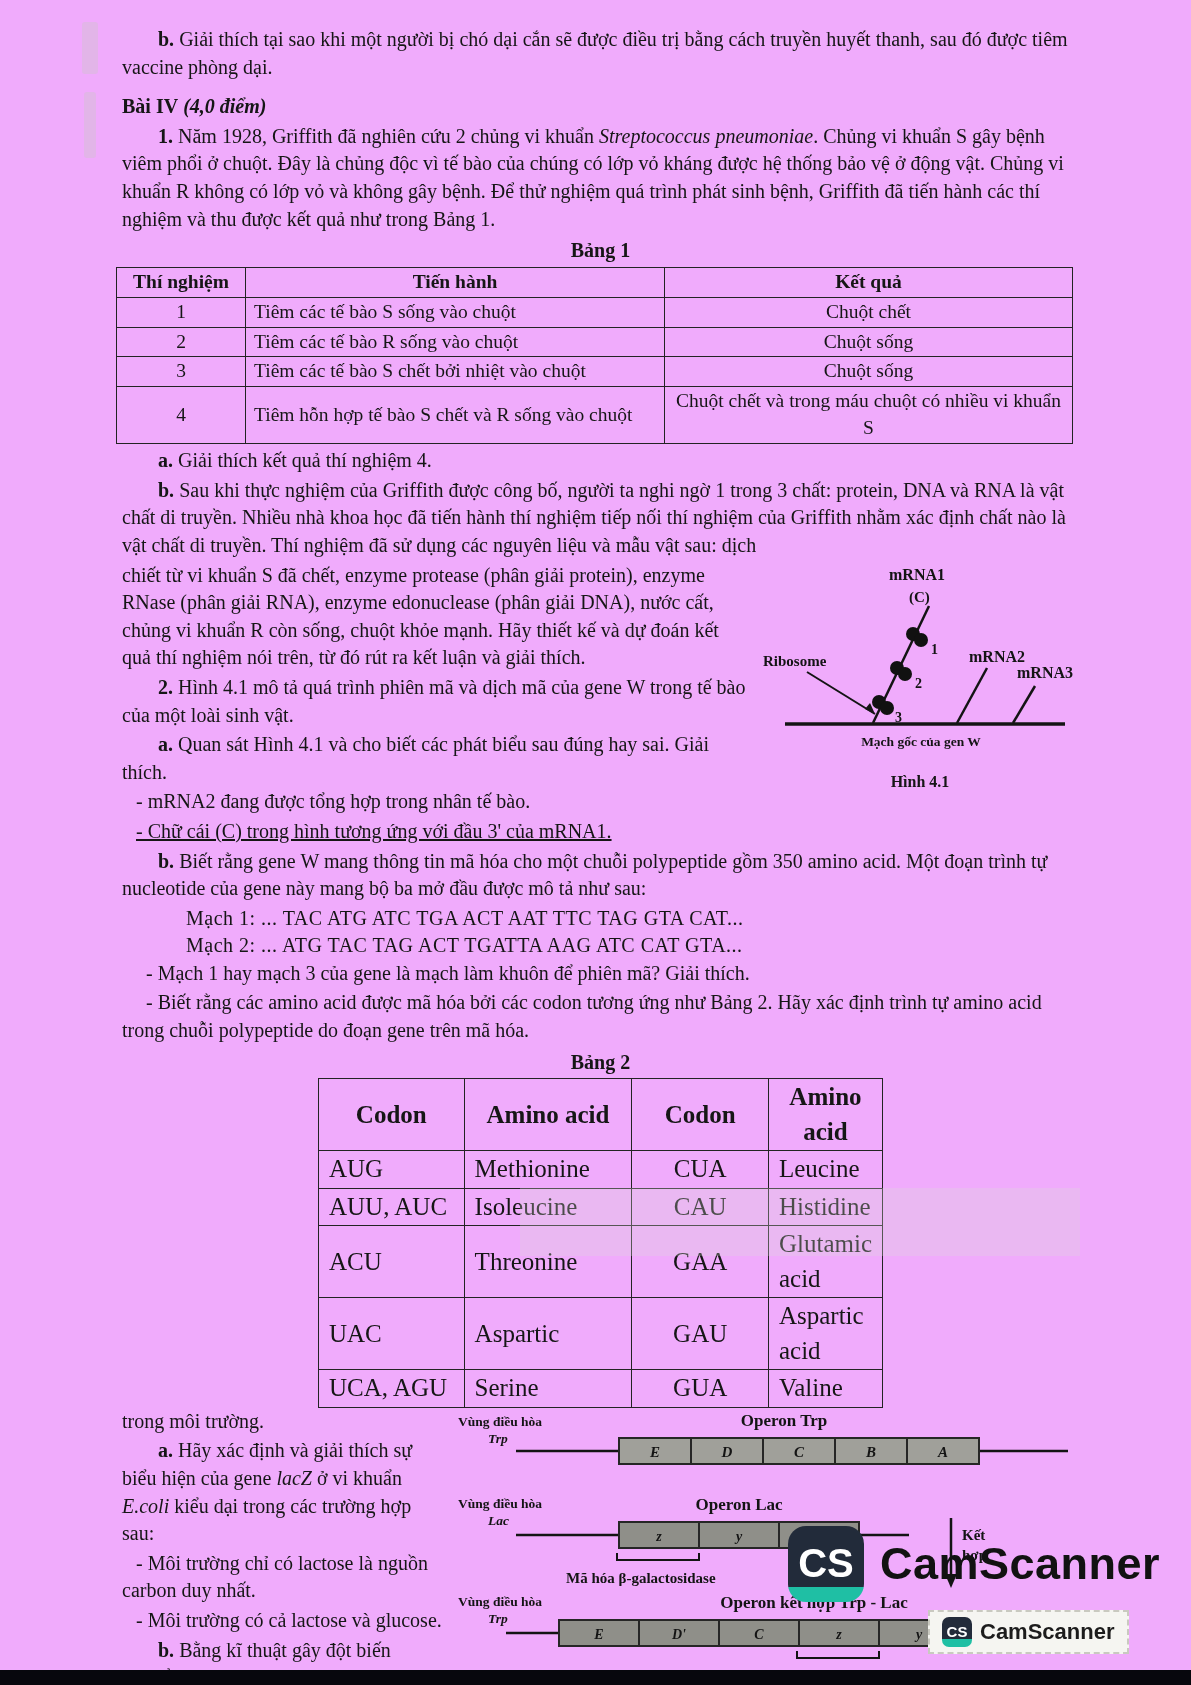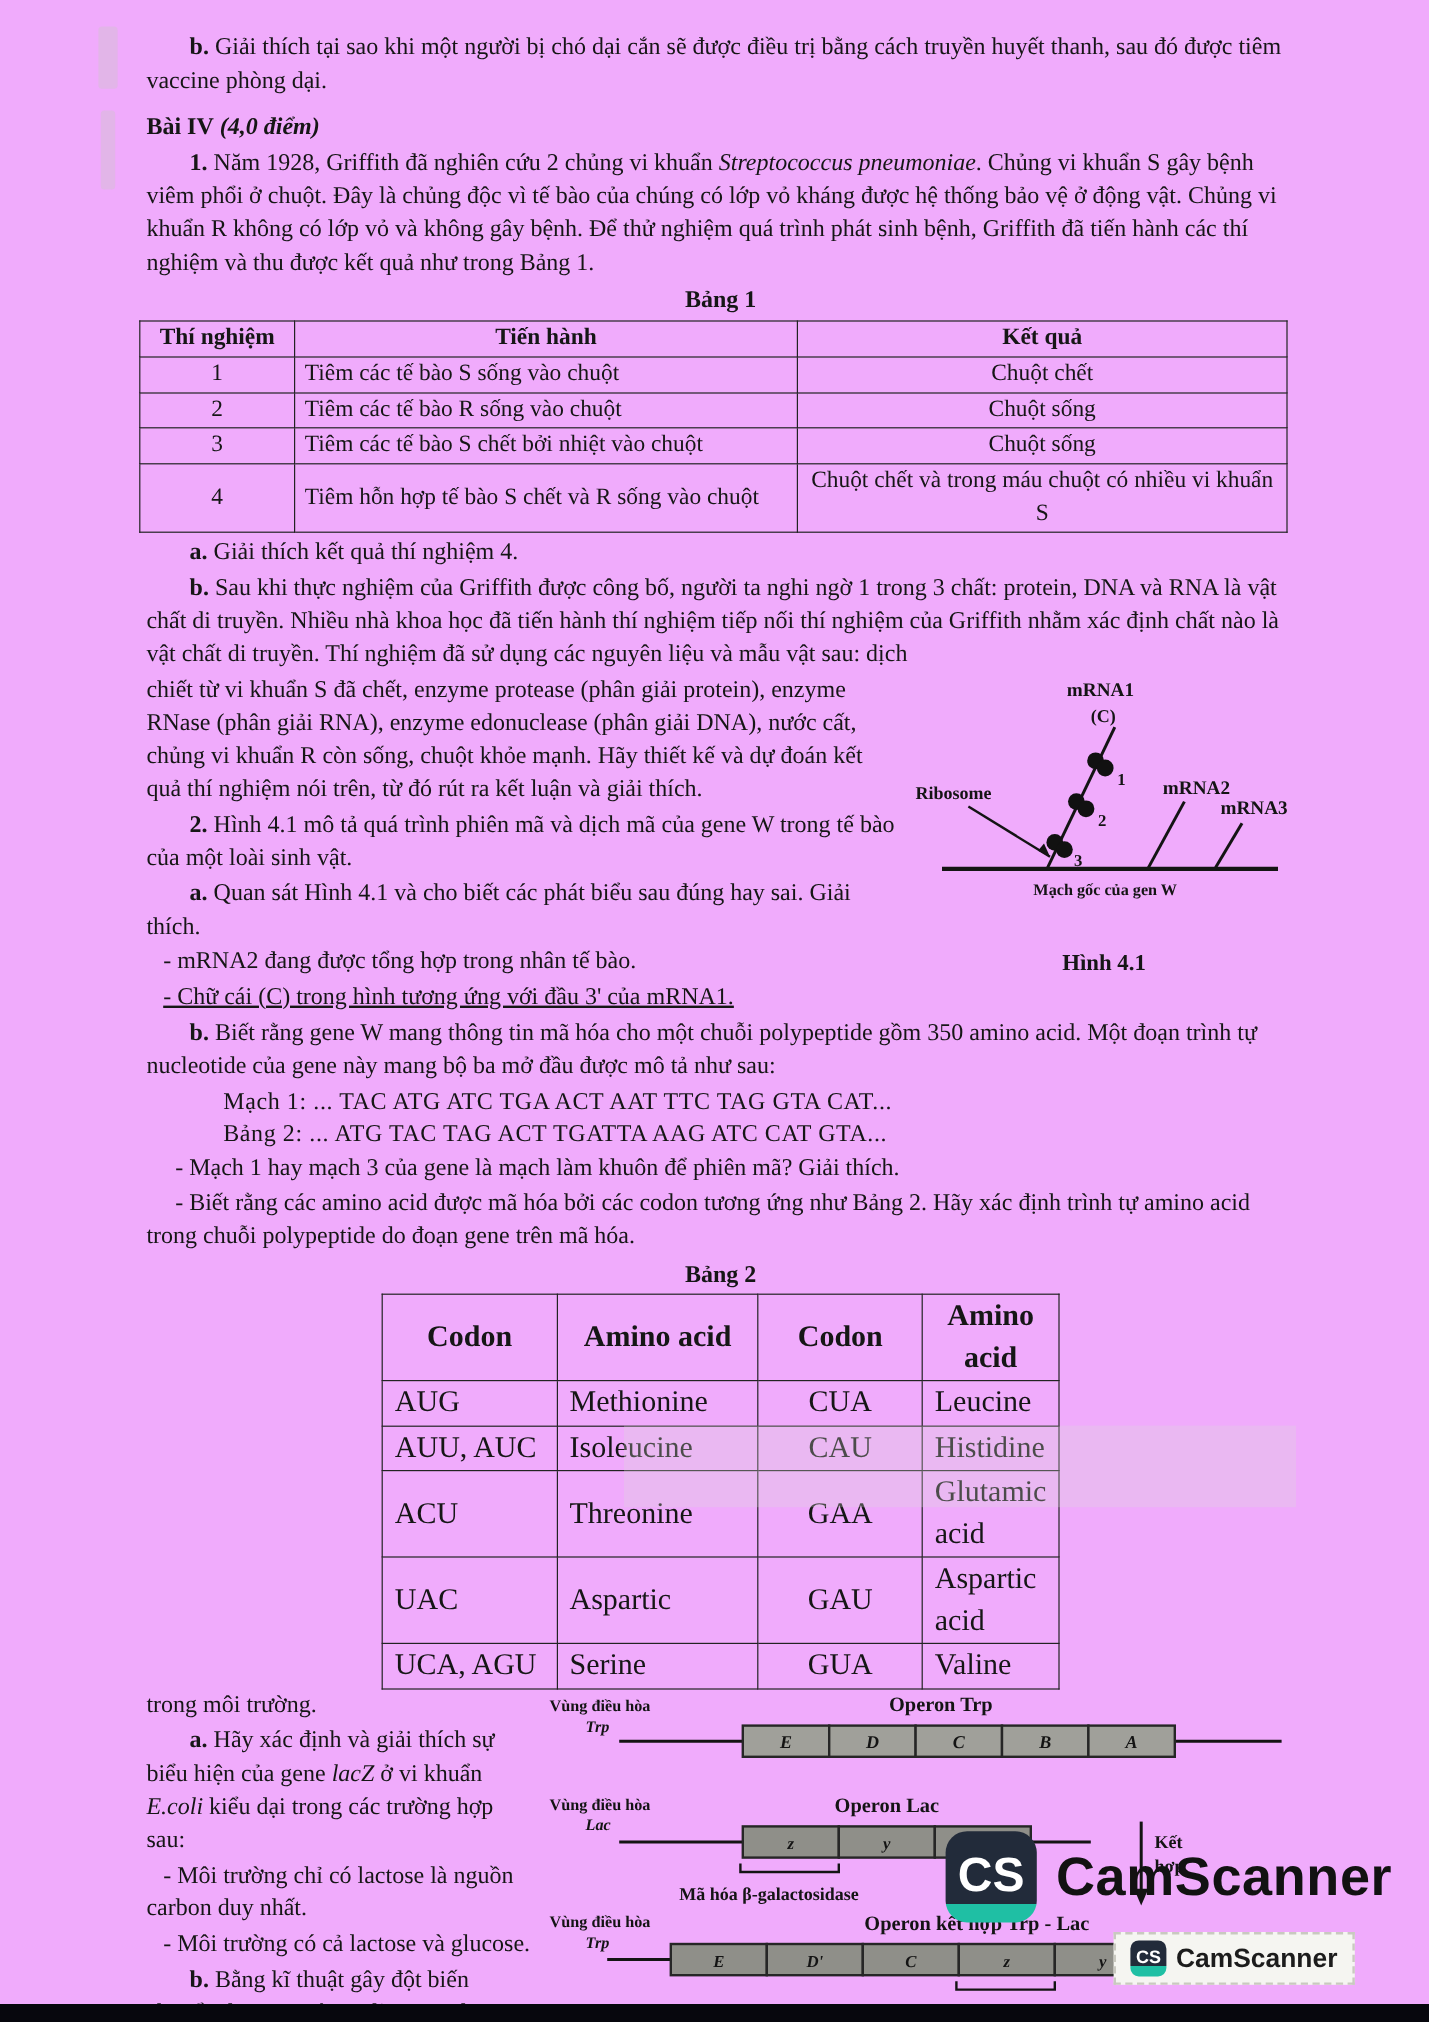--- a/index.html
+++ b/index.html
@@ -25,21 +25,21 @@
   .tbl1{width:957px;margin-left:-6px;font-size:19.5px;}
   .tbl1 th,.tbl1 td{border:1.6px solid #232323;padding:1px 8px;}
   .tbl1 th{font-weight:bold;text-align:center;}
   .td-c{text-align:center;}
   .tbl2{width:565px;margin:0 auto;font-size:25px;}
   .tbl2 th,.tbl2 td{border:1.6px solid #232323;padding:1px 10px;}
   .tbl2 th{font-weight:bold;text-align:center;}
   .seqline{margin:0 0 0 64px;letter-spacing:.5px;}
   .fig41{float:right;width:318px;margin:4px 0 6px 14px;text-align:center;}
   .fig42{float:right;width:625px;margin:2px 0 4px 10px;}
-  .figcap{font-weight:bold;font-size:19px;margin-top:20px;}
+  .figcap{font-weight:bold;font-size:16px;margin-top:2px;}
   .clear{clear:both;}
   
   .cs-big{position:absolute;left:788px;top:1526px;display:flex;align-items:center;gap:16px;font-family:"Liberation Sans", sans-serif;}
   .cs-big-icon{width:76px;height:76px;border-radius:18px;display:flex;align-items:center;justify-content:center;
     font-weight:bold;font-size:40px;color:#fff;}
   .cs-big-name{font-weight:bold;font-size:45px;color:#121212;letter-spacing:.5px;}
   .cs-small{position:absolute;left:928px;top:1610px;display:flex;align-items:center;gap:8px;
     border:2px dashed #c9c9c0;background:#f5f5f1;padding:5px 12px;font-family:"Liberation Sans", sans-serif;}
   .cs-small-icon{width:30px;height:30px;border-radius:7px;display:flex;align-items:center;justify-content:center;
     font-weight:bold;font-size:15px;color:#fff;}
@@ -163,21 +163,21 @@
     </div>
     <div class="clear"></div>
 
     <p class="para">
       <span class="bold">b.</span><span> Biết rằng gene W mang thông tin mã hóa cho một chuỗi polypeptide gồm 350 amino acid. Một đoạn trình tự nucleotide của gene này mang bộ ba mở đầu được mô tả như sau:</span>
     </p>
     <p class="para noindent seqline">
       <span>Mạch 1:</span><span> ... TAC ATG ATC TGA ACT AAT TTC TAG GTA CAT...</span>
     </p>
     <p class="para noindent seqline">
-      <span>Bảng 2:</span><span> ... ATG TAC TAG ACT TGATTA AAG ATC CAT GTA...</span>
+      <span>Mạch 2:</span><span> ... ATG TAC TAG ACT TGATTA AAG ATC CAT GTA...</span>
     </p>
     <p class="para noindent" style="text-indent:24px;">- Mạch 1 hay mạch 3 của gene là mạch làm khuôn để phiên mã? Giải thích.</p>
     <p class="para noindent" style="text-indent:24px;">- Biết rằng các amino acid được mã hóa bởi các codon tương ứng như Bảng 2. Hãy xác định trình tự amino acid trong chuỗi polypeptide do đoạn gene trên mã hóa.</p>
 
     <div class="caption">Bảng 2</div>
     <table class="tbl2">
       <thead>
         <tr>
           <th style="width:130px;">Codon</th>
           <th style="width:150px;">Amino acid</th>

